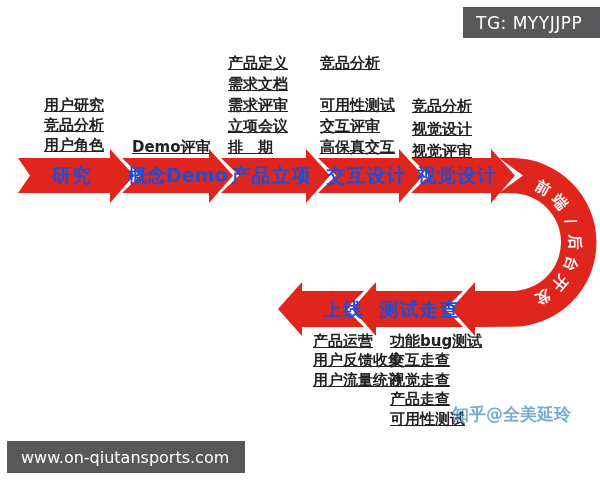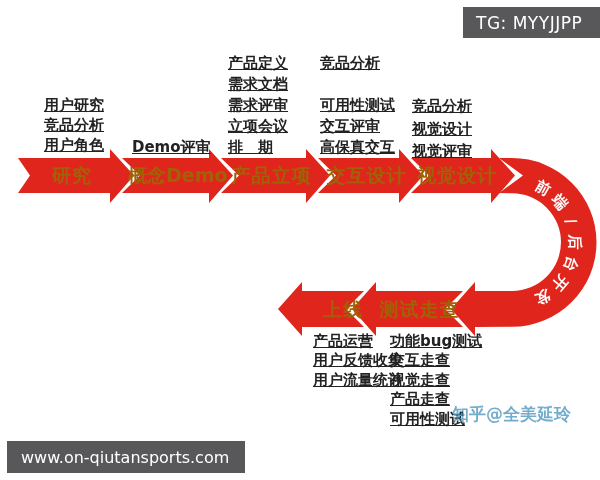--- a/index.html
+++ b/index.html
@@ -5,21 +5,21 @@
   html,body{margin:0;padding:0;}
   body{font-family:"DejaVu Sans","Liberation Sans",sans-serif;}
   .canvas{position:relative;width:600px;height:480px;background:#ffffff;overflow:hidden;}
   .diagram-svg{position:absolute;left:0;top:0;}
 
   .badge{position:absolute;background:#58585a;color:#ffffff;display:flex;align-items:center;}
   .badge.tg{left:463px;top:7px;width:137px;height:31px;font-size:17px;padding-left:13px;letter-spacing:.5px;}
   .badge.site{left:7px;top:441px;width:224px;height:32px;font-size:16px;padding-left:14px;}
 
   .stage-label{position:absolute;height:35px;line-height:35px;text-align:center;
-    color:#a16207;font-size:19px;font-weight:700;letter-spacing:1px;white-space:nowrap;}
+    color:#1d4ed8;font-size:19px;font-weight:700;letter-spacing:1px;white-space:nowrap;}
   .stage-label.bottom{height:20px;line-height:36px;}
 
   .cap{position:absolute;font-size:15px;font-weight:700;color:#222222;line-height:16px;white-space:pre;text-decoration:underline;}
 
   .cchar{position:absolute;width:20px;height:20px;line-height:20px;text-align:center;
     color:#ffffff;font-size:15px;font-weight:700;}
 
   .watermark{position:absolute;left:452px;top:403px;width:140px;font-size:17px;font-weight:700;
     color:#0369a1;opacity:.55;text-shadow:1px 1px 0 #ffffff;white-space:nowrap;}
 </style>

